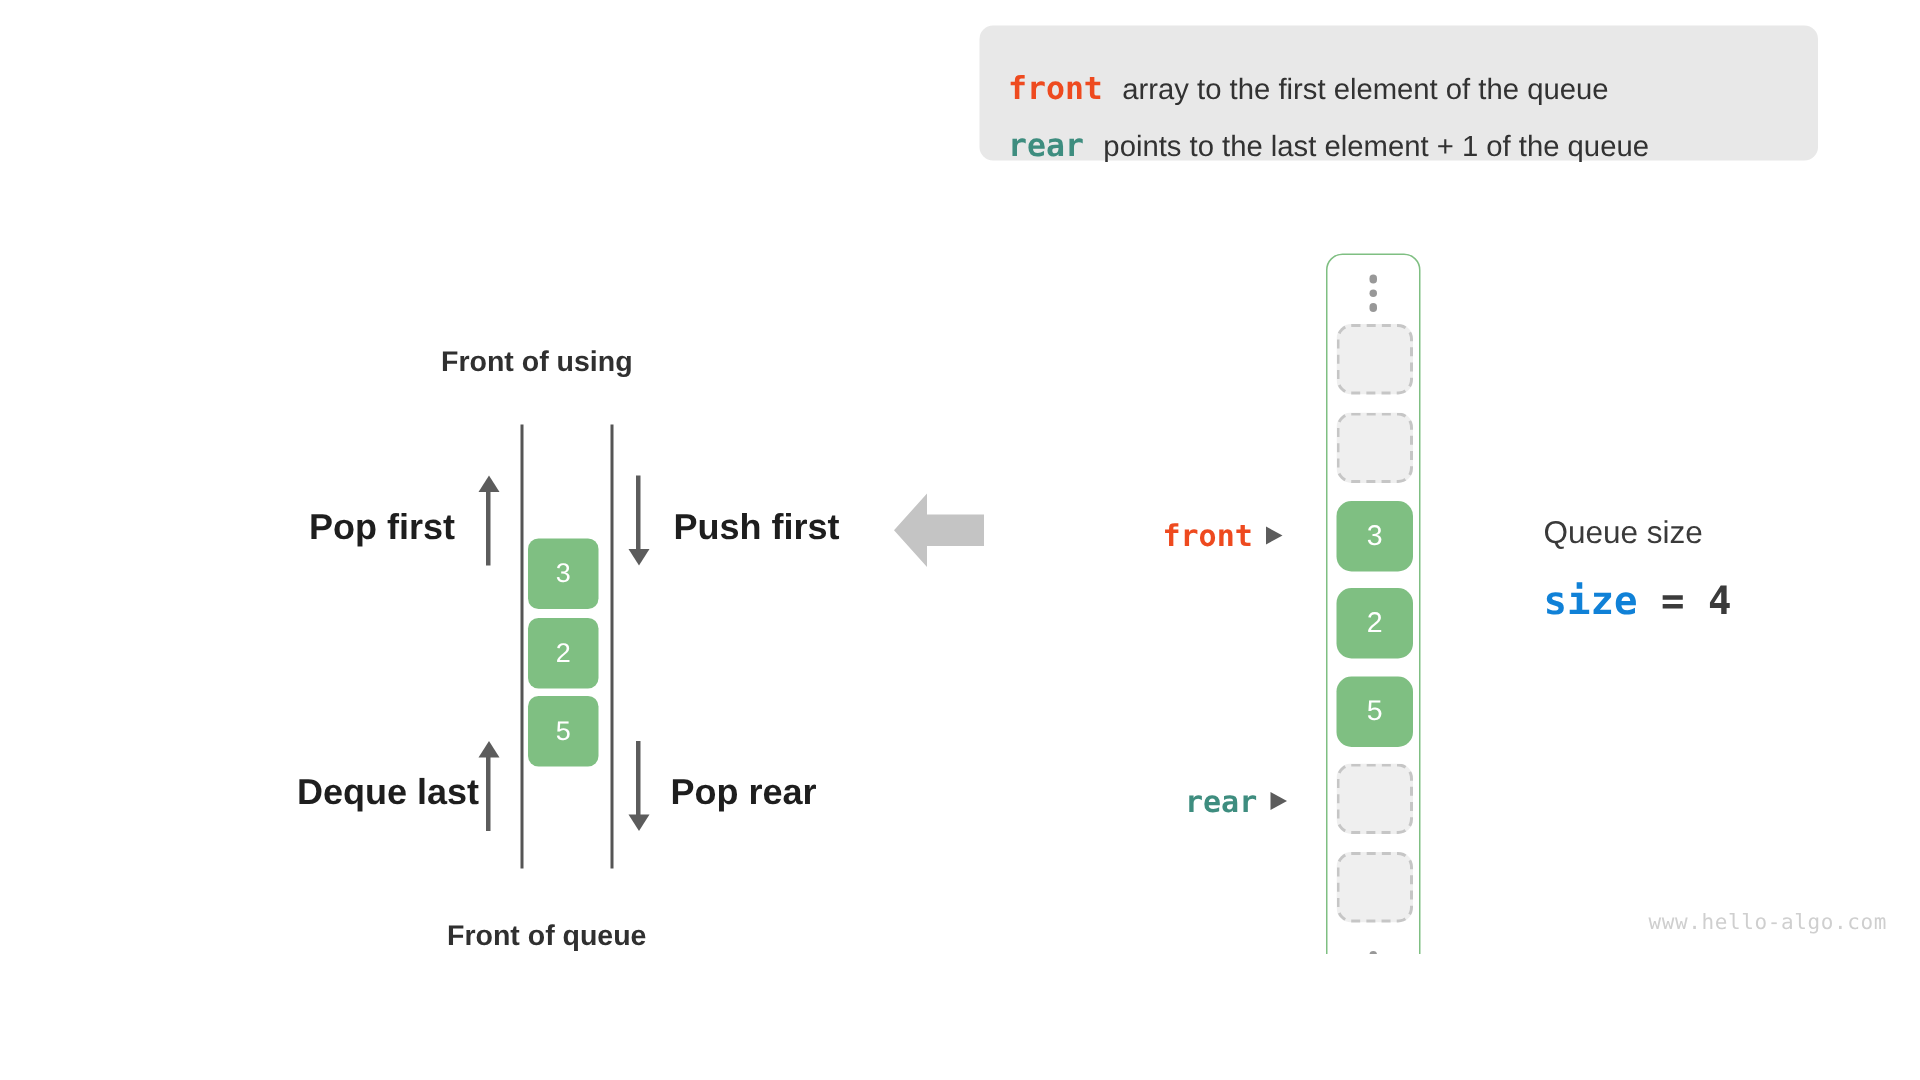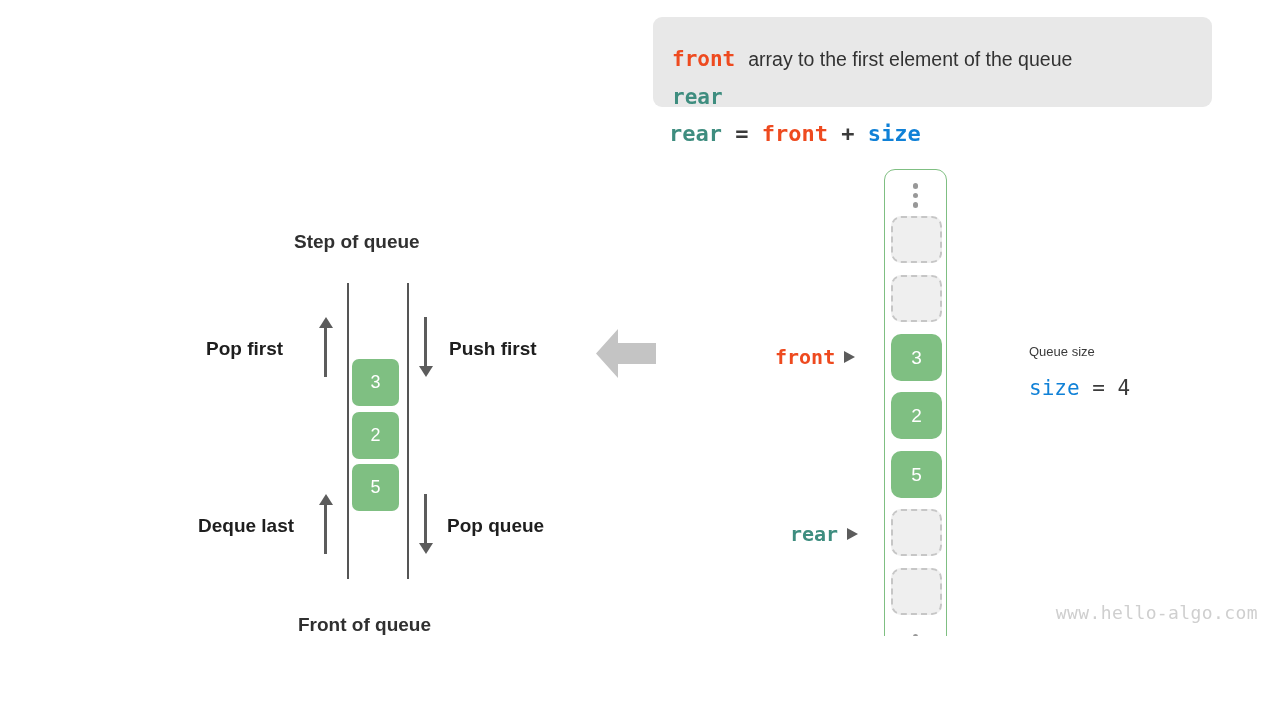--- a/index.html
+++ b/index.html
@@ -64,21 +64,21 @@
     font-size: 19px;
     font-weight: bold;
     color: #303030;
     white-space: pre;
   }
   #front-of-queue { left: 294px; top: 231px; }
   #rear-of-queue  { left: 298px; top: 614px; }
 
   .side-label {
     position: absolute;
-    font-size: 19px;
+    font-size: 24px;
     font-weight: bold;
     color: #1e1e1e;
     white-space: pre;
   }
   #pop-first-label  { left: 206px; top: 338px; }
   #push-last-label  { left: 198px; top: 515px; }
   #push-first-label { left: 449px; top: 338px; text-align: center; }
   #pop-last-label   { left: 447px; top: 515px; }
 
   .guide-line {
@@ -216,30 +216,30 @@
     border-bottom: 6px solid transparent;
     border-left: 11px solid #5c5c5c;
   }
   #ptr-front { left: 775px; top: 345px; }
   #ptr-rear  { left: 790px; top: 522px; }
 
   
   #queue-size-title {
     position: absolute;
     left: 1029px; top: 344px;
-    font-size: 13px;
+    font-size: 21px;
     color: #3a3a3a;
     white-space: pre;
   }
   #queue-size-eq {
     position: absolute;
-    left: 1029px; top: 376px;
-    font-family: "DejaVu Sans Mono", monospace;
-    font-weight: normal;
-    font-size: 21px;
+    left: 1029px; top: 386px;
+    font-family: "DejaVu Sans Mono", monospace;
+    font-weight: bold;
+    font-size: 26px;
     white-space: pre;
     color: #3b3b3b;
   }
 
   
   #step-badge {
     position: absolute;
     left: 36px; top: 640px;
     width: 144px; height: 54px;
     border: 1.5px solid #dcdcdc;
@@ -253,52 +253,52 @@
     font-size: 21px;
     letter-spacing: 2px;
     color: #14532d;
   }
 
   
   #watermark {
     position: absolute;
     right: 22px; bottom: 13px;
     font-family: "DejaVu Sans Mono", monospace;
-    font-size: 18px;
+    font-size: 14px;
     color: #cfcfcf;
     letter-spacing: 0.4px;
   }
 </style>
 </head>
 <body>
 
 <div id="stage">
 
   <div class="legend-box">
     <div class="legend-row r1">
       <span class="legend-key k-front">front</span>
       <span class="legend-text">array to the first element of the queue</span>
     </div>
     <div class="legend-row r2">
       <span class="legend-key k-rear">rear</span>
+      <span class="legend-text">points to the last element + 1 of the queue</span>
     </div>
   </div>
 
-  <div class="equation"><span class="k-rear">rear</span><span class="eq-op"> = </span><span class="k-front">front</span><span class="eq-op"> + </span><span class="k-size">size</span></div>
-
-  <div class="hdr-label" id="front-of-queue">Step of queue</div>
+
+  <div class="hdr-label" id="front-of-queue">Front of using</div>
   <div class="hdr-label" id="rear-of-queue">Front of queue</div>
 
   <div class="guide-line" id="guide-left"></div>
   <div class="guide-line" id="guide-right"></div>
 
   <div class="side-label" id="pop-first-label">Pop first</div>
   <div class="side-label" id="push-last-label">Deque last</div>
   <div class="side-label" id="push-first-label">Push first</div>
-  <div class="side-label" id="pop-last-label">Pop queue</div>
+  <div class="side-label" id="pop-last-label">Pop rear</div>
 
   <div class="arrow up" id="arrow-pop-first">
     <span class="head"></span>
       <span class="shaft"></span>
   </div>
   <div class="arrow up" id="arrow-push-last">
     <span class="head"></span>
       <span class="shaft"></span>
   </div>
   <div class="arrow down" id="arrow-push-first">

